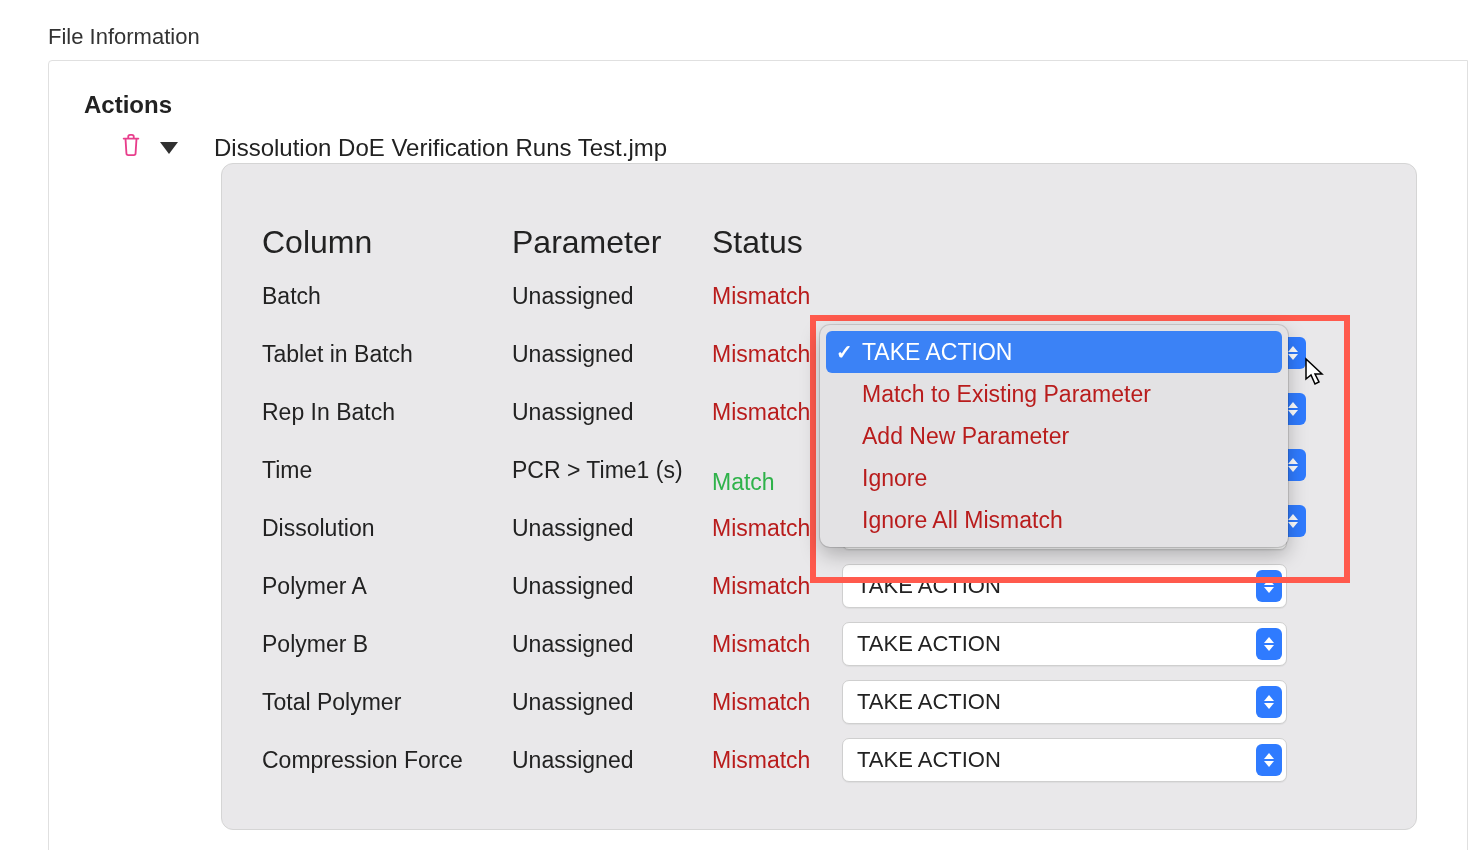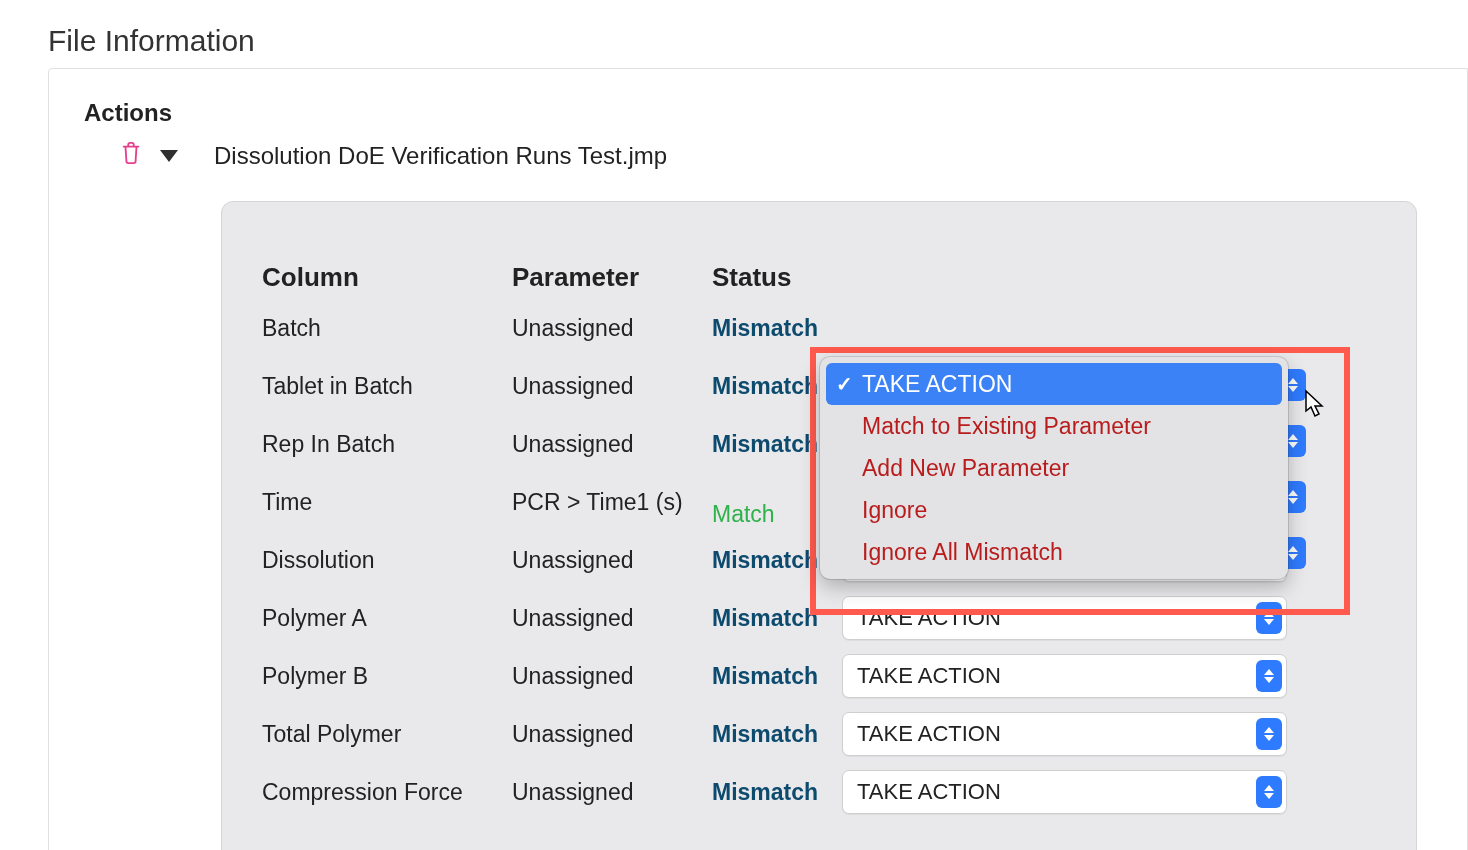--- a/index.html
+++ b/index.html
@@ -8,21 +8,21 @@
     background: #ffffff;
     font-size: 22px;
     color: #222;
     width: 1468px;
     height: 850px;
     overflow: hidden;
     position: relative;
   }
   .section-title {
     padding: 24px 36px 10px 48px;
-    font-size: 30px;
+    font-size: 22px;
     color: #333;
     font-weight: 400;
   }
   .panel {
     border: 1px solid #e0e0e0;
     border-top-left-radius: 4px;
     margin-left: 48px;
     margin-right: 0;
     padding: 30px 0 0 0;
     min-height: 800px;
@@ -34,51 +34,50 @@
     margin-bottom: 10px;
   }
   .file-header .h-actions { font-weight: 700; font-size: 24px; }
   .file-header .h-name { font-weight: 700; font-size: 24px; }
   .file-row {
     display: grid;
     grid-template-columns: 130px auto;
     padding-left: 35px;
     align-items: center;
     margin-top: 14px;
-    margin-bottom: 30px;
   }
   .file-actions { display: flex; align-items: center; gap: 18px; justify-content: center; }
   .trash-icon { width: 22px; height: 24px; }
   .disclosure { width: 0; height: 0; border-left: 9px solid transparent; border-right: 9px solid transparent; border-top: 12px solid #303030; cursor:pointer;}
   .file-name { font-size: 24px; font-weight: 400; color:#222; }
   .inner-card {
     margin-left: 172px;
     margin-right: 50px;
     background: #e9e8ea;
     border: 1px solid #d5d5d5;
     border-radius: 12px;
     padding: 60px 40px 40px 40px;
     min-height: 650px;
     position: relative;
   }
   .tbl-head {
     display: grid;
     grid-template-columns: 250px 200px 130px auto;
-    font-weight: 700;
-    font-size: 26px;
+    font-weight: 400;
+    font-size: 32px;
     margin-bottom: 6px;
   }
   .tbl-row {
     display: grid;
     grid-template-columns: 250px 200px 130px auto;
     align-items: center;
     min-height: 58px;
     font-size: 23px;
   }
-  .status-mismatch { color: #0c4a6e; font-weight: 700; }
+  .status-mismatch { color: #b91c1c; font-weight: 400; }
   .status-match { color: #2fb24a; font-weight: 400; margin-top: 24px; }
   .dropdown {
     display: flex;
     align-items: center;
     justify-content: space-between;
     width: 445px;
     height: 44px;
     background: #ffffff;
     border: 1px solid #cfcfcf;
     border-radius: 7px;

